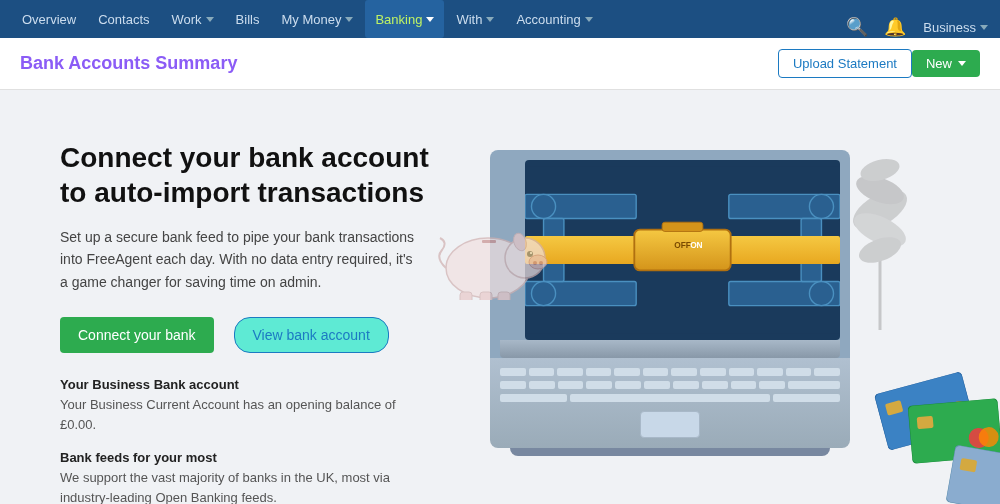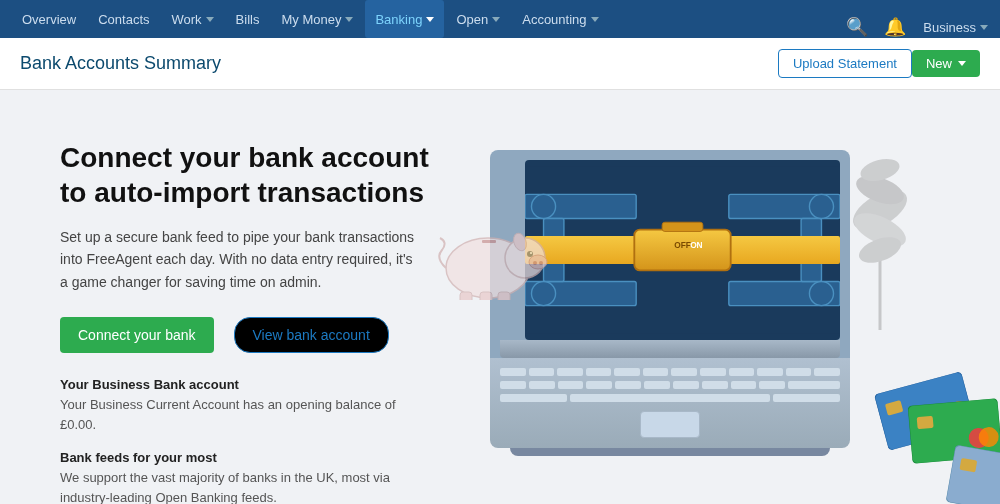--- a/index.html
+++ b/index.html
@@ -24,21 +24,21 @@
       font-size: 13px;
       padding: 0 10px;
       height: 38px;
       display: flex;
       align-items: center;
       gap: 4px;
       cursor: pointer;
       border-radius: 3px;
       white-space: nowrap;
     }
-    .nav-item.active { background: #2563a0; color: #7dd3fc; }
+    .nav-item.active { background: #2563a0; color: #bef264; }
     .nav-item .caret {
       border-left: 4px solid transparent;
       border-right: 4px solid transparent;
       border-top: 5px solid #8ab;
       display: inline-block;
     }
     .nav-right {
       display: flex;
       align-items: center;
       gap: 16px;
@@ -68,22 +68,22 @@
       background: #fff;
       display: flex;
       align-items: center;
       justify-content: space-between;
       padding: 0 20px;
       height: 52px;
       border-bottom: 1px solid #e0e0e0;
     }
     .page-title {
       font-size: 18px;
-      font-weight: 400;
-      color: #0c4a6e;
+      font-weight: 700;
+      color: #8b5cf6;
     }
     .header-actions {
       display: flex;
       align-items: center;
     }
     .btn-upload {
       background: #fff;
       border: 1px solid #1c7ac2;
       color: #1c7ac2;
       padding: 6px 14px;
@@ -149,21 +149,21 @@
       background: #2dab4f;
       color: #fff;
       border: none;
       padding: 9px 18px;
       font-size: 14px;
       font-weight: 500;
       border-radius: 4px;
       cursor: pointer;
     }
     .btn-view {
-      background: #000000;
+      background: #5eead4;
       color: #1c7ac2;
       border: 1px solid #1c7ac2;
       padding: 9px 18px;
       font-size: 14px;
       font-weight: 500;
       border-radius: 16px;
       cursor: pointer;
     }
     .info-section {
       margin-top: 4px;
@@ -299,21 +299,21 @@
     </div>
     <div class="nav-item">
       <span>My Money</span>
       <span class="caret"></span>
     </div>
     <div class="nav-item active">
       <span>Banking</span>
       <span class="caret" style="border-top-color:#fff;"></span>
     </div>
     <div class="nav-item">
-      <span>Open</span>
+      <span>With</span>
       <span class="caret"></span>
     </div>
     <div class="nav-item">
       <span>Accounting</span>
       <span class="caret"></span>
     </div>
   </div>
   <div class="nav-right">
     <span class="nav-icon">🔍</span>
     <span class="nav-icon">🔔</span>

